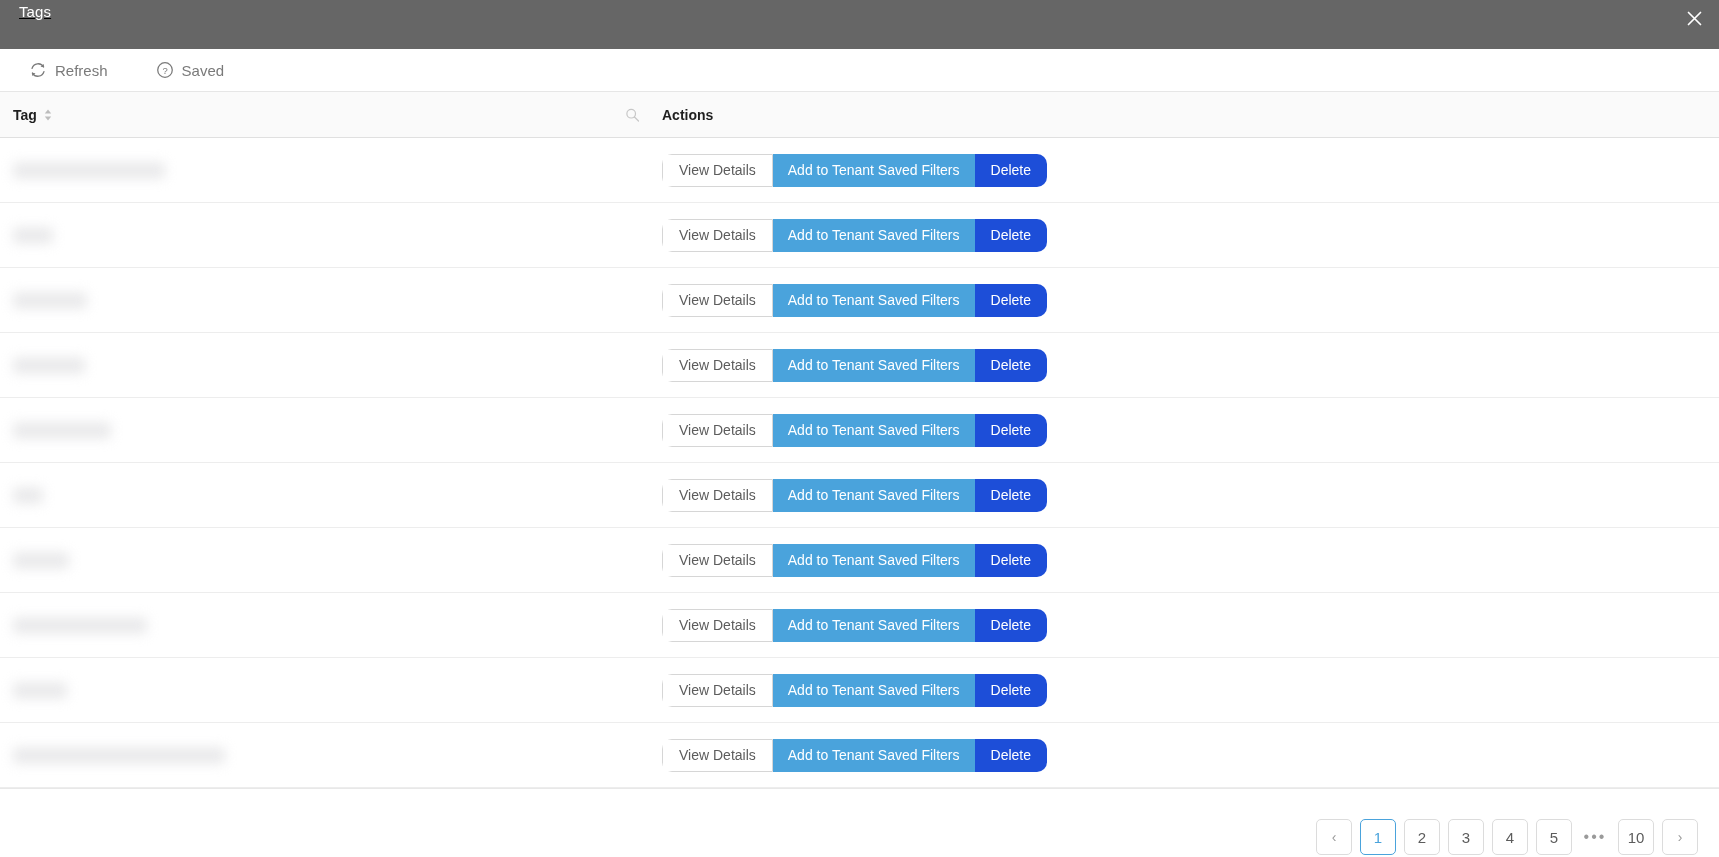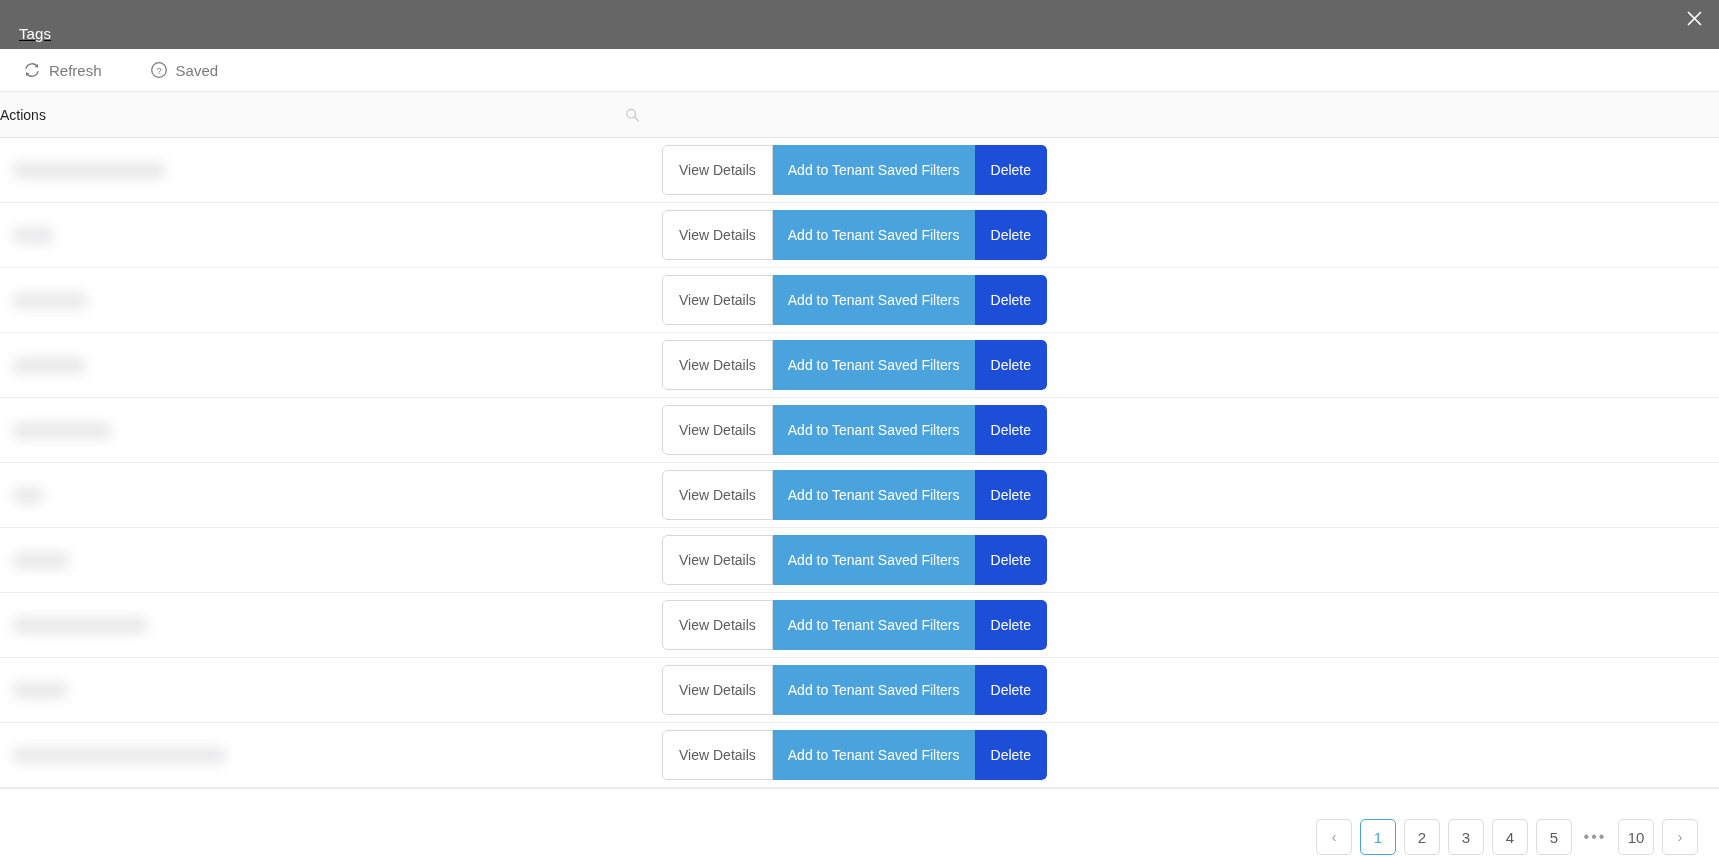--- a/index.html
+++ b/index.html
@@ -14,21 +14,21 @@
   }
 
   
   .titlebar {
     position: relative;
     height: 49px;
     background: #666666;
     display: flex;
     align-items: flex-start;
     padding-left: 19px;
-    padding-top: 24px;
+    padding-top: 2px;
     text-decoration: underline;
   }
   .titlebar-title {
     color: #ffffff;
     font-size: 15px;
     line-height: 20px;
     letter-spacing: .1px;
   }
   .titlebar-close {
     position: absolute;
@@ -43,21 +43,21 @@
   }
   .titlebar-close svg { display: block; }
 
   
   .toolbar {
     height: 43px;
     background: #ffffff;
     border-bottom: 1px solid #e6e6e6;
     display: flex;
     align-items: center;
-    padding-left: 23px;
+    padding-left: 29px;
   }
   .tb-item {
     display: flex;
     align-items: center;
     gap: 8px;
     color: #7a7a7a;
     font-size: 15px;
     cursor: pointer;
     margin-right: 48px;
     user-select: none;
@@ -89,21 +89,21 @@
   .search-icon-wrap {
     position: absolute;
     left: 625px;
     top: 50%;
     transform: translateY(-50%);
     cursor: pointer;
     display: flex;
   }
   .th-actions {
     font-size: 14px;
-    font-weight: normal;
+    font-weight: bold;
     color: #1f1f1f;
     margin-left: 0px;
   }
 
   .trow {
     height: 65px;
     border-bottom: 1px solid #ededed;
     display: flex;
     align-items: center;
     position: relative;
@@ -123,22 +123,22 @@
     background: #e2e2e4;
     filter: blur(6px);
     opacity: .72;
   }
 
   .td-actions { display: flex; align-items: center; }
 
   .btn-group {
     display: flex;
     align-items: stretch;
-    height: 50px;
-    border-radius: 5px;
+    height: 33px;
+    border-radius: 10px;
     overflow: hidden;
   }
   .btn {
     border: 0;
     font-family: "Liberation Sans", sans-serif;
     font-size: 14px;
     line-height: 1;
     display: flex;
     align-items: center;
     justify-content: center;
@@ -244,20 +244,29 @@
       </svg>
     </span>
     <span>Saved</span>
   </div>
 
 </div>
 
 <div class="table">
 
   <div class="thead">
+    <div class="th-tag">
+      <span>Tag</span>
+      <span class="sort-icon">
+        <svg width="8" height="12" viewBox="0 0 8 12" aria-hidden="true">
+          <path d="M4 0.5 L7.2 4.4 L0.8 4.4 Z" fill="#bdbdbd"></path>
+          <path d="M4 11.5 L0.8 7.6 L7.2 7.6 Z" fill="#bdbdbd"></path>
+        </svg>
+      </span>
+    </div>
 
     <div class="search-icon-wrap">
       <svg width="15" height="15" viewBox="0 0 16 16" aria-hidden="true">
         <circle cx="6.6" cy="6.6" r="4.6" fill="none" stroke="#c7c7c7" stroke-width="1.3"></circle>
         <path d="M10.1 10.1 L14.4 14.4" stroke="#c7c7c7" stroke-width="1.3" stroke-linecap="round"></path>
       </svg>
     </div>
 
     <div class="th-actions">
       <span>Actions</span>

